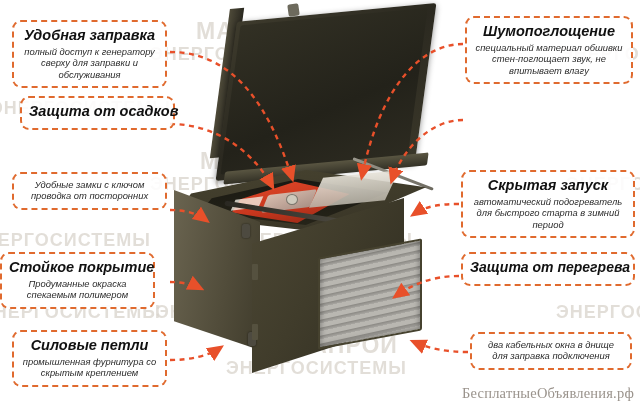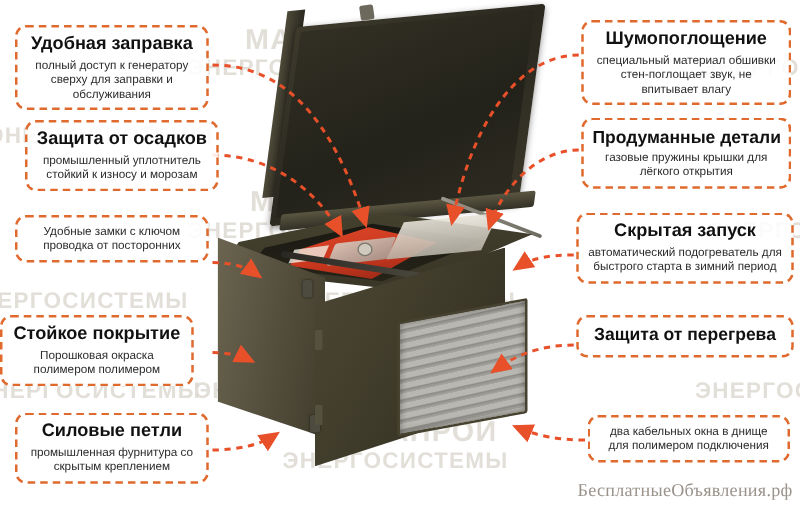--- a/index.html
+++ b/index.html
@@ -136,20 +136,21 @@
   
   .arcs{position:absolute;left:0;top:0;width:640px;height:404px;z-index:3;pointer-events:none;}
 
   
   .callout{
     position:absolute;z-index:4;
     border:2px dashed #e06a2e;border-radius:9px;
     background:rgba(255,255,255,.88);
     text-align:center;box-sizing:border-box;
     padding:5px 7px 6px 7px;
+    font-style:italic;
   }
   .callout .title{
     display:block;font-weight:bold;color:#111111;
     font-size:14.5px;line-height:17px;margin-bottom:2px;
     white-space:nowrap;
   }
   .callout .desc{
     display:block;color:#2b2b2b;font-size:9.4px;line-height:11.4px;
   }
   .callout.narrow .title{font-size:14px;}
@@ -254,55 +255,50 @@
     </g>
   </svg>
 
   <div class="callout" id="c-refuel">
     <span class="title">Удобная заправка</span>
     <span class="desc">полный доступ к генератору сверху для заправки и обслуживания</span>
   </div>
 
   <div class="callout" id="c-weather">
     <span class="title">Защита от осадков</span>
-    <span class="desc">промышленный уплотнитель стойкий к износу и морозам</span>
   </div>
 
   <div class="callout" id="c-access">
     <span class="desc">Удобные замки с ключом проводка от посторонних</span>
   </div>
 
   <div class="callout" id="c-coating">
     <span class="title">Стойкое покрытие</span>
-    <span class="desc">Порошковая окраска полимером полимером</span>
+    <span class="desc">Продуманные окраска спекаемым полимером</span>
   </div>
 
   <div class="callout" id="c-noise">
     <span class="title">Шумопоглощение</span>
     <span class="desc">специальный материал обшивки стен-поглощает звук, не впитывает влагу</span>
   </div>
 
   <div class="callout" id="c-hinges">
     <span class="title">Силовые петли</span>
     <span class="desc">промышленная фурнитура со скрытым креплением</span>
   </div>
 
-  <div class="callout narrow" id="c-details">
-    <span class="title">Продуманные детали</span>
-    <span class="desc">газовые пружины крышки для лёгкого открытия</span>
-  </div>
 
   <div class="callout" id="c-start">
     <span class="title">Скрытая запуск</span>
     <span class="desc">автоматический подогреватель для быстрого старта в зимний период</span>
   </div>
 
   <div class="callout narrow" id="c-overheat">
     <span class="title">Защита от перегрева</span>
   </div>
 
   <div class="callout" id="c-wiring">
-    <span class="desc">два кабельных окна в днище для полимером подключения</span>
+    <span class="desc">два кабельных окна в днище для заправка подключения</span>
   </div>
 
   <div class="site-wm">БесплатныеОбъявления.рф</div>
 
 </div>
 
 </body></html>

